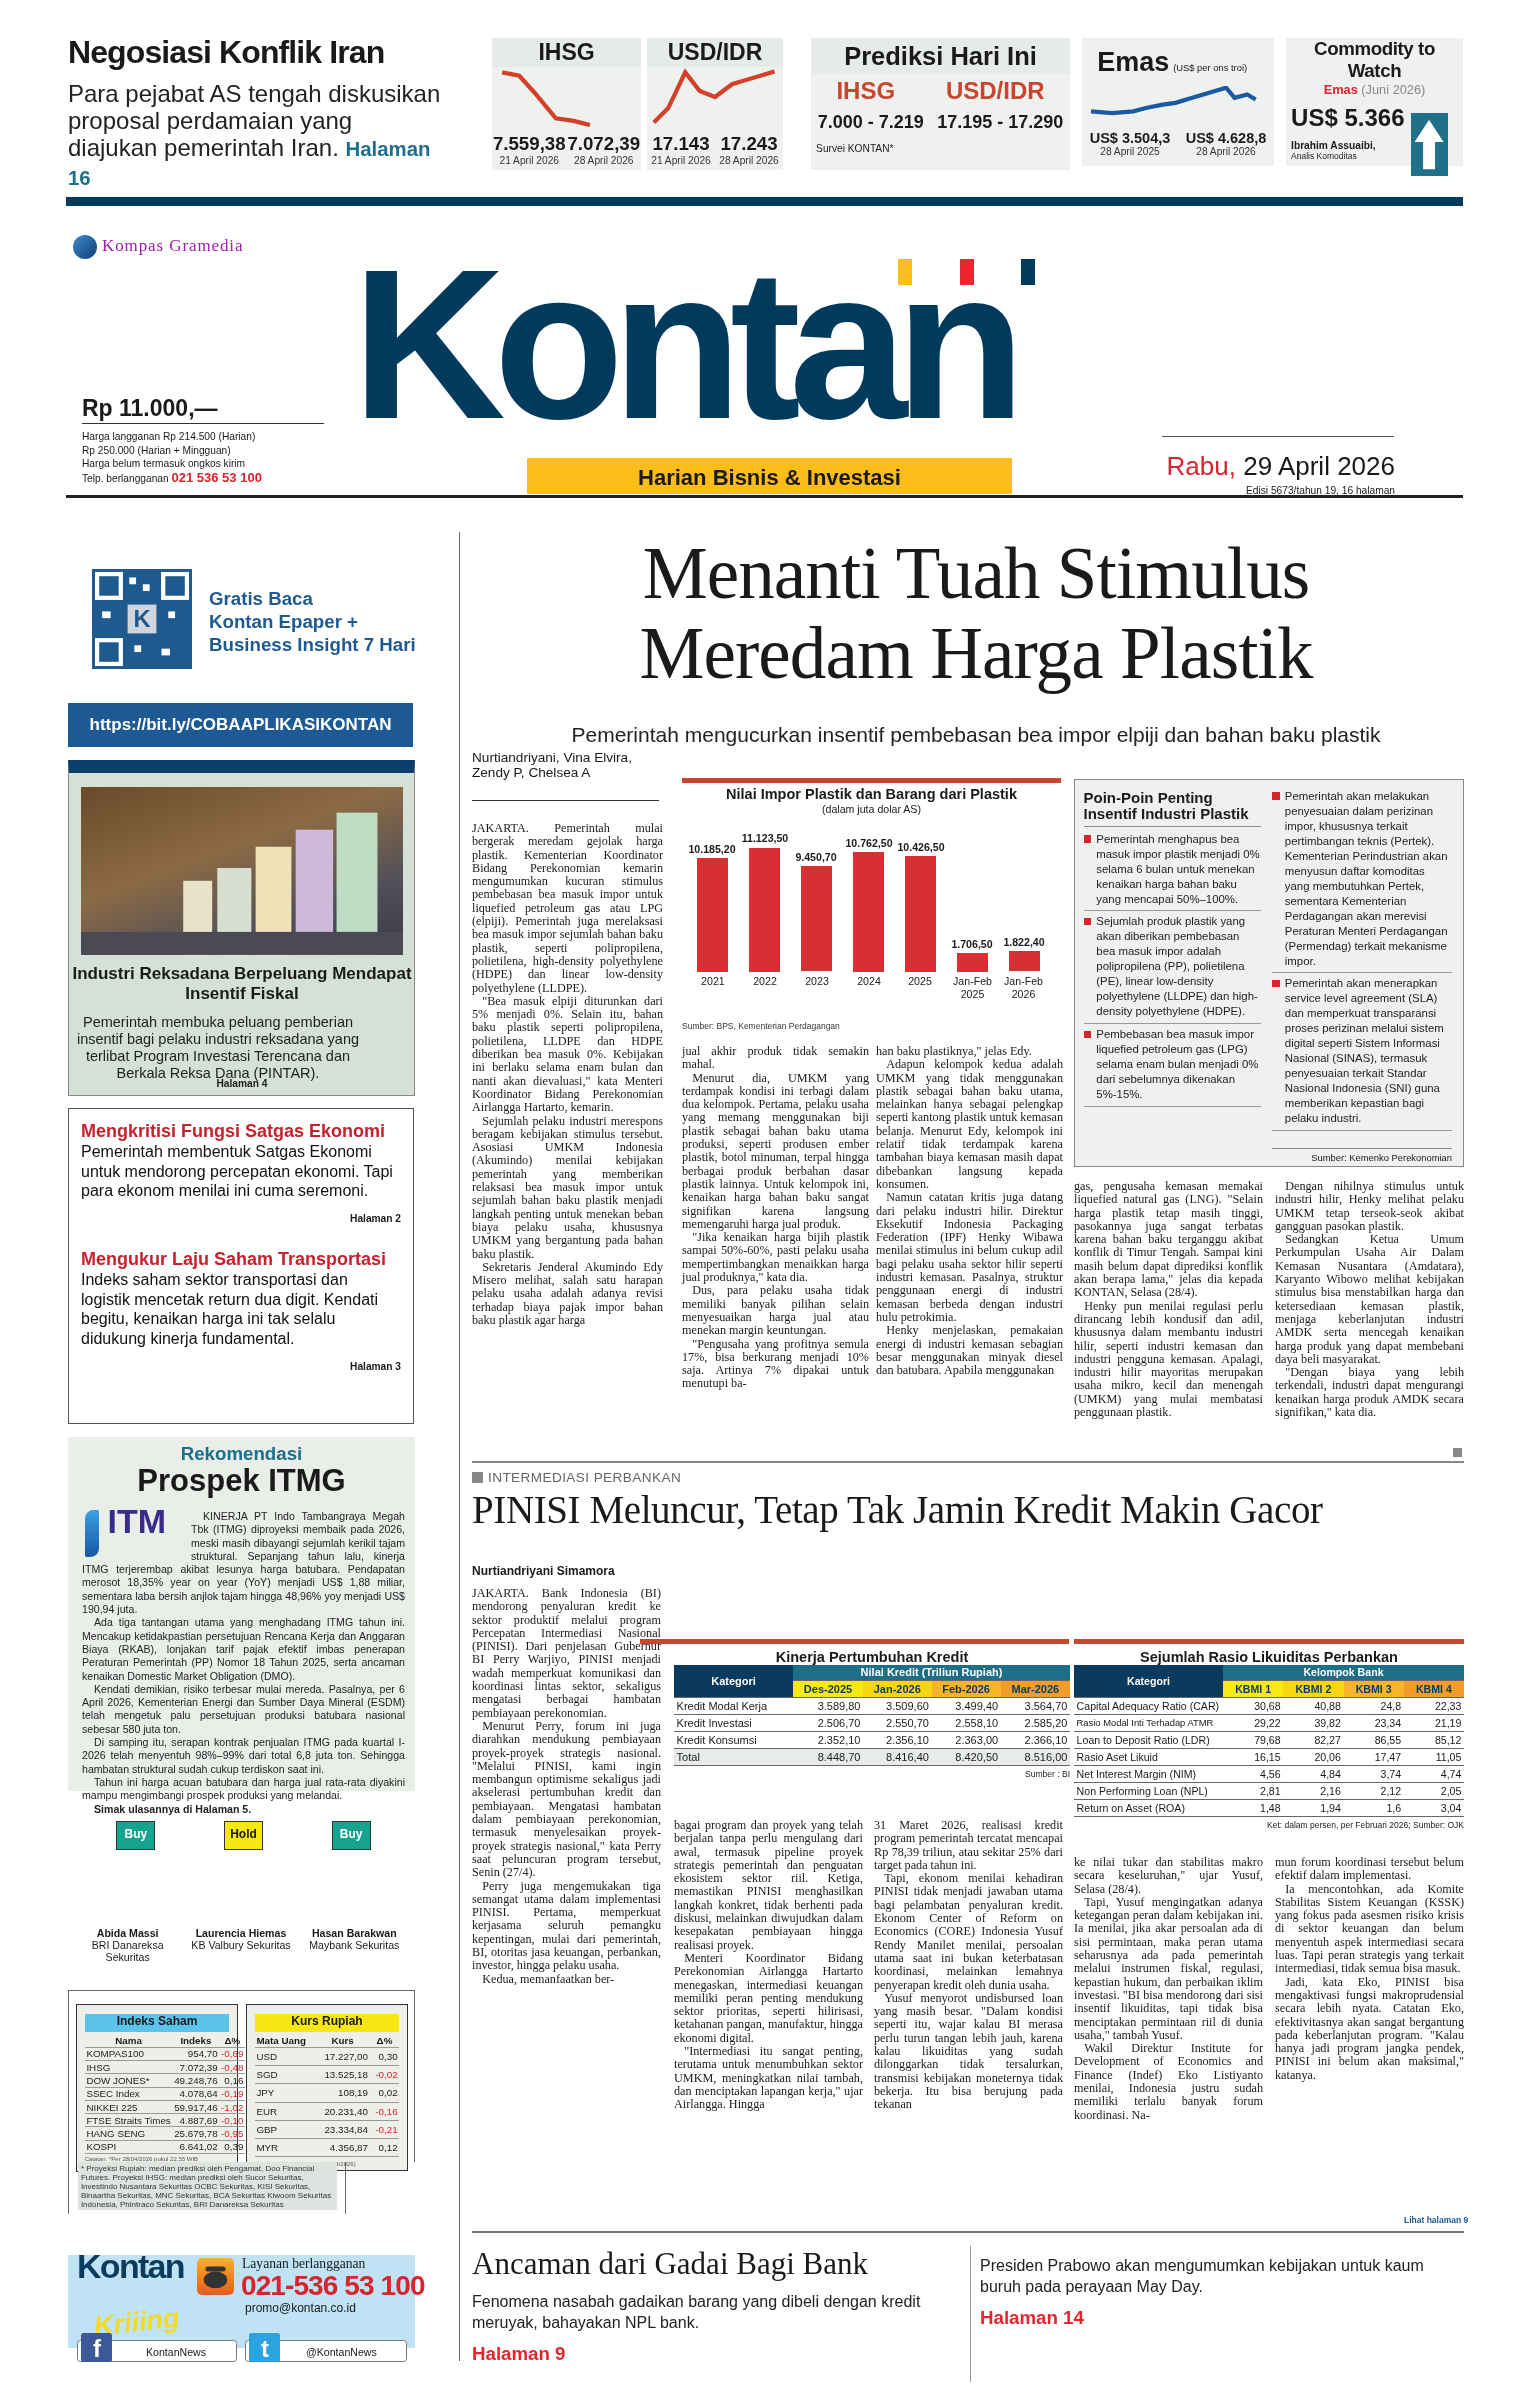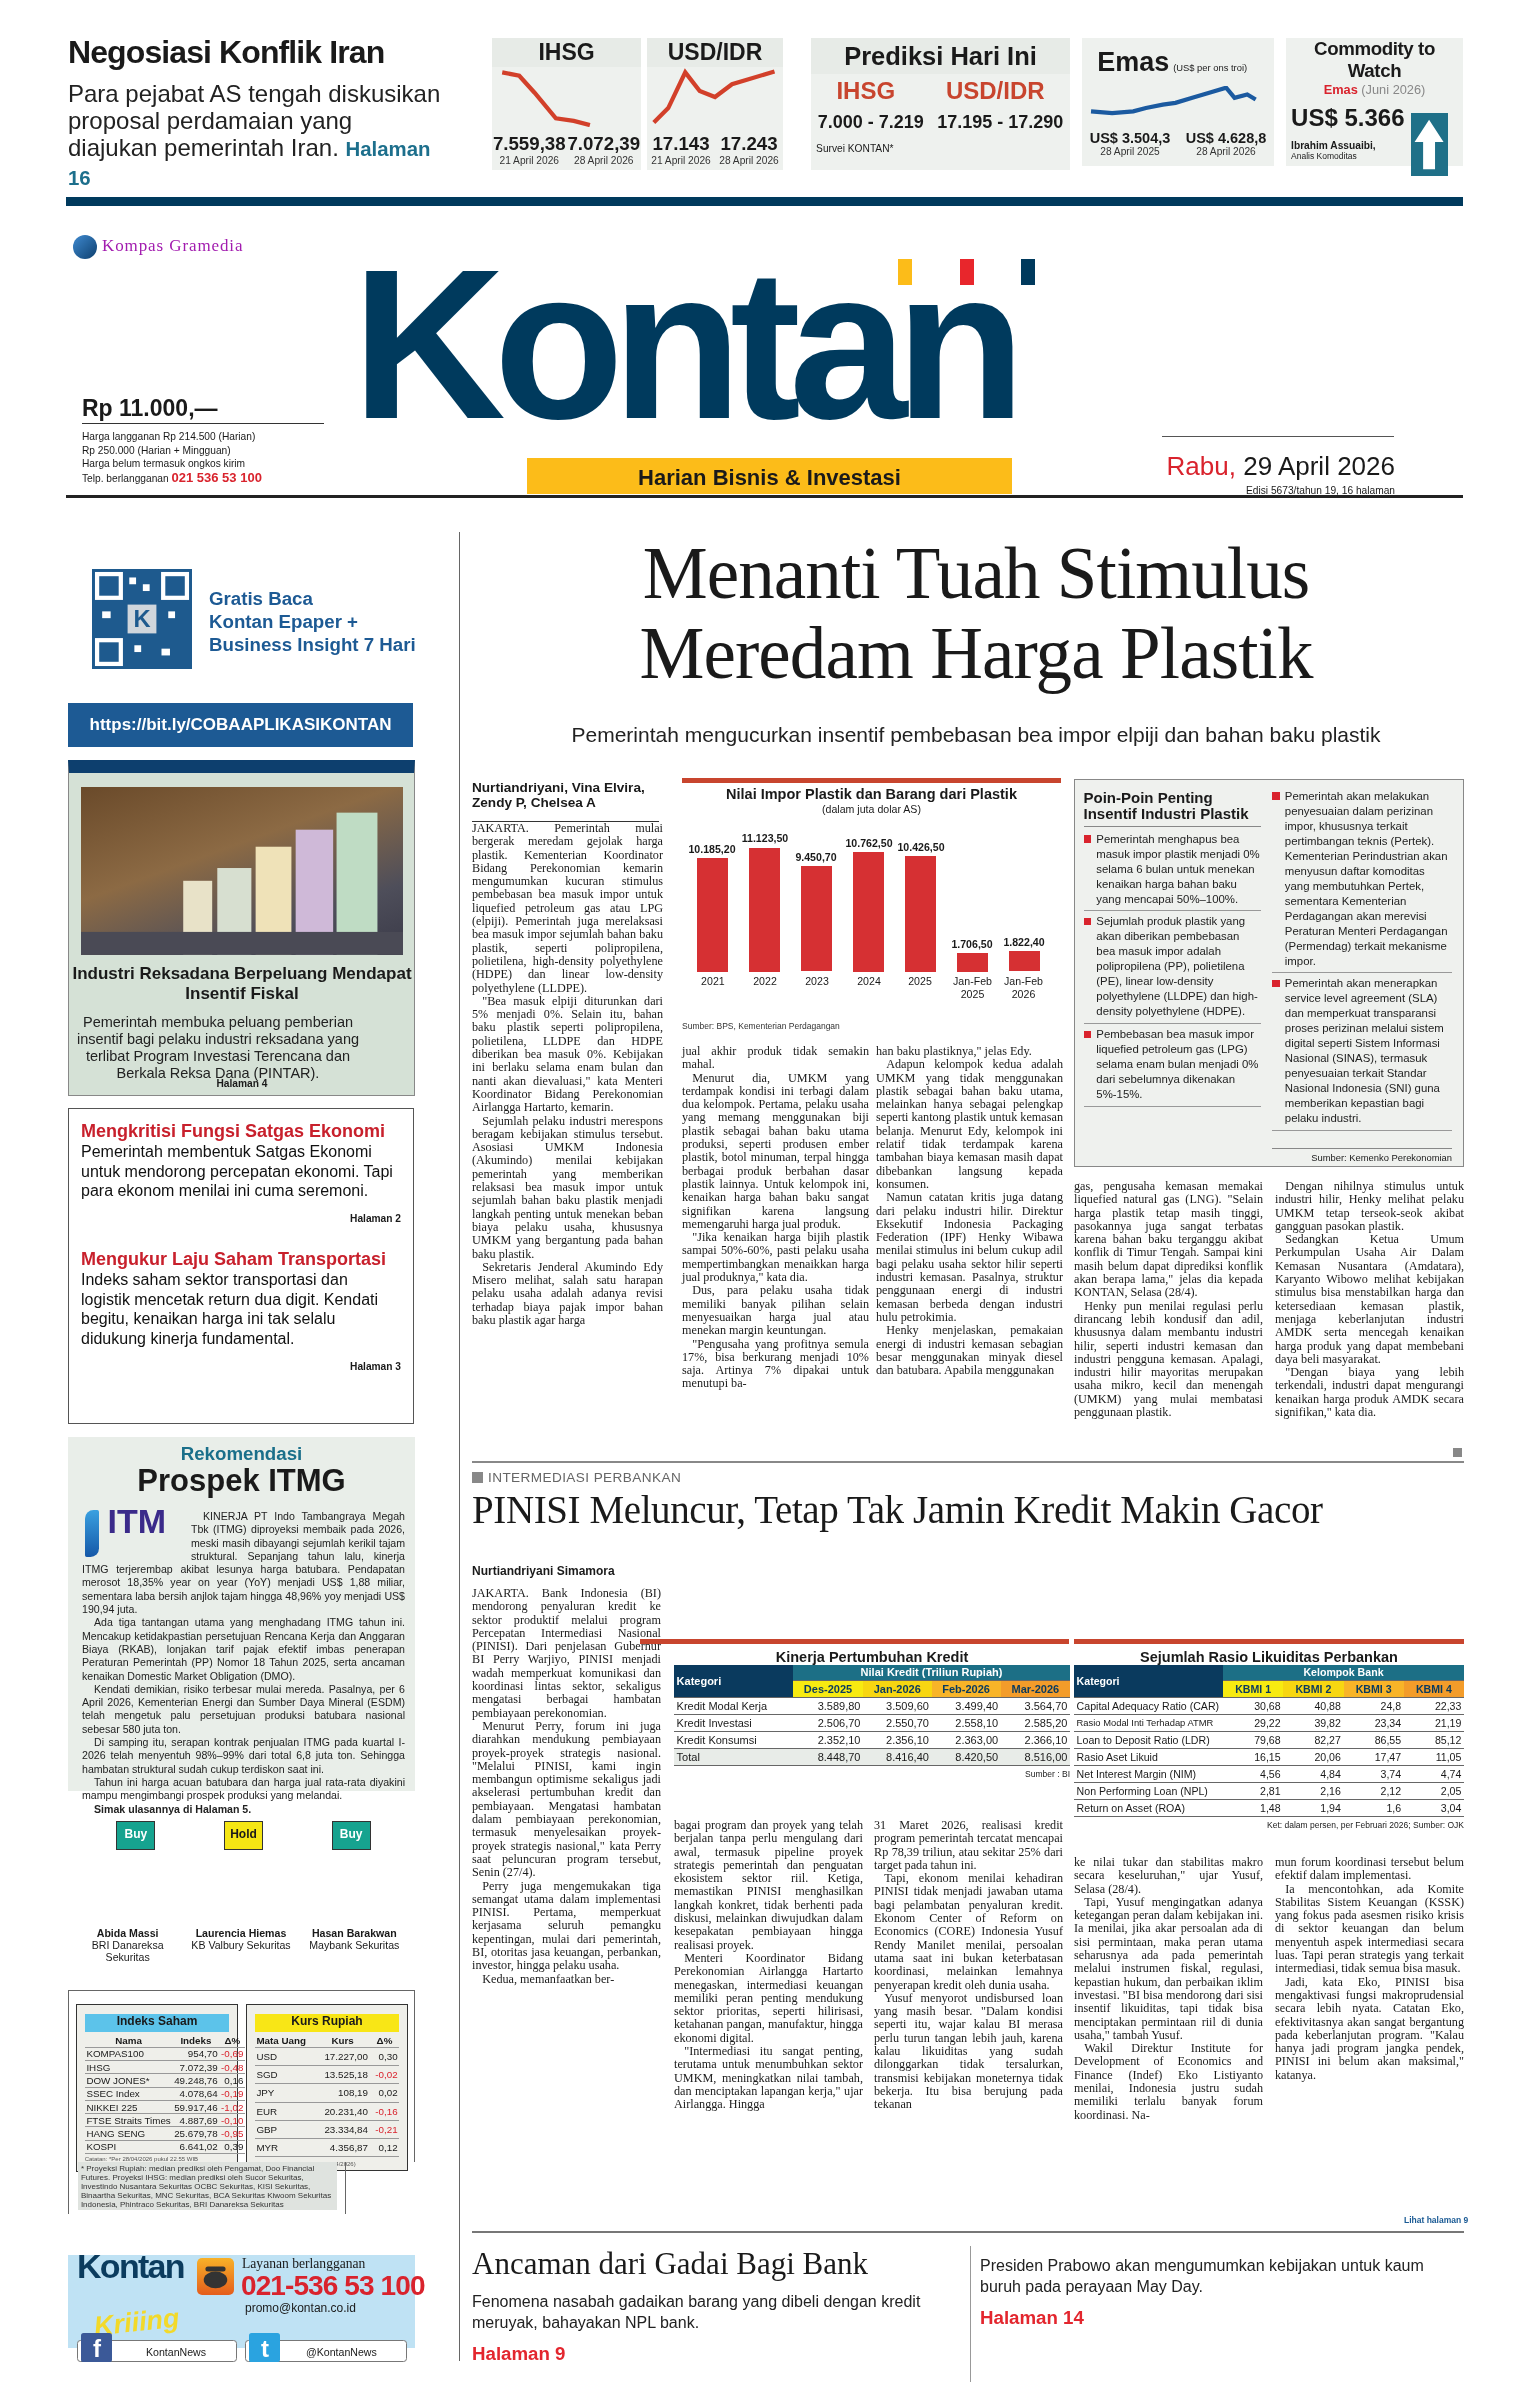--- a/index.html
+++ b/index.html
@@ -65,21 +65,21 @@
 .bigtel{left:241px;top:2270px;font-size:28px;font-weight:bold;color:#d9232d;letter-spacing:-0.9px}
 .promomail{left:245px;top:2301px;font-size:12px}
 .kriing{left:94px;top:2307px;color:#f2d92a;font-style:italic;font-weight:bold;font-size:27px;transform:rotate(-6deg)}
 .sbtn{top:2340px;height:22px;background:#fff;border:0.9px solid #777;border-radius:3.4px;font-size:10.6px;line-height:22px}
 .sicon{position:absolute;left:3.4px;top:-7.7px;width:31px;height:29px;border-radius:2.6px;color:#fff;font-weight:bold;font-size:24px;text-align:center;line-height:31px}
 
 .vdiv{left:459px;top:532px;width:0.9px;height:1829px;background:#666}
 
 .headline{left:521px;top:534px;width:910px;text-align:center;font-family:"Liberation Serif",serif;font-size:73px;line-height:80px;letter-spacing:-0.9px}
 .deck{left:521px;top:723px;width:910px;text-align:center;font-size:21px;color:#222}
-.byline{left:472px;top:780px;width:187px;font-weight:bold;font-size:13.6px;line-height:15.3px;border-bottom:0.9px solid #333;padding-bottom:10px}
+.byline{left:472px;top:750px;width:187px;font-weight:normal;font-size:13.6px;line-height:15.3px;border-bottom:0.9px solid #333;padding-bottom:19px}
 .col{font-family:"Liberation Serif",serif;font-size:12.2px;line-height:13.3px;text-align:justify;color:#1a1a1a}
 .col p{text-indent:10.2px}
 .col p.first{text-indent:0}
 .chart-bar-top{left:682px;top:778px;width:379px;height:5.1px;background:#c8452e}
 .chart-title{left:682px;top:786px;width:379px;text-align:center;font-weight:bold;font-size:14.5px}
 .chart-sub{left:682px;top:803px;width:379px;text-align:center;font-size:10.6px}
 .bar{position:absolute;background:#d63033}
 .blbl{position:absolute;font-weight:bold;font-size:10.6px;text-align:center;width:60px}
 .xlbl{position:absolute;font-size:10.6px;text-align:center;width:60px;line-height:12.8px}
 .src{font-size:8.5px;color:#333}
@@ -89,21 +89,21 @@
 .poin li{position:relative;padding-left:12.8px;font-size:11.4px;line-height:15px;color:#222;border-bottom:0.9px solid #999;padding-bottom:3.4px;margin-bottom:3.4px}
 .poin li::before{content:"";position:absolute;left:0;top:3.4px;width:7.7px;height:7.7px;background:#d9232d}
 .hr-mid{left:472px;top:1461px;width:992px;height:1.7px;background:#888}
 .kicker{left:472px;top:1470px;font-size:13.6px;color:#666;letter-spacing:0.4px}
 .kicker-sq{left:472px;top:1472px;width:11px;height:11px;background:#888}
 .h2{left:472px;top:1487px;font-family:"Liberation Serif",serif;font-size:39px;letter-spacing:-0.4px}
 .byline2{left:472px;top:1564px;font-weight:bold;font-size:12px}
 .tbl-wrap{position:absolute}
 .tbl-wrap table{border-collapse:collapse;font-size:11px;width:100%}
 .tbl-wrap td{border-bottom:0.9px solid #666;padding:0 2.6px;height:17px;white-space:nowrap}
-.th-navy{background:#0a3a5e;color:#fff;font-weight:bold;}
+.th-navy{background:#0a3a5e;color:#fff;font-weight:bold;text-align:center}
 .th-teal{background:#1c6f86;color:#fff;font-weight:bold;text-align:center;height:15.3px!important}
 .y1{background:#f7ea11;text-align:center;font-weight:bold;color:#0a3a5e}
 .y2{background:#f7d611;text-align:center;font-weight:bold;color:#0a3a5e}
 .y3{background:#f8b428;text-align:center;font-weight:bold;color:#0a3a5e}
 .y4{background:#f39c2a;text-align:center;font-weight:bold;color:#0a3a5e}
 .r{text-align:right}
 .tot td{background:#e8ece8}
 .tbl-title{font-weight:bold;font-size:14.5px;text-align:center}
 .redrule{position:absolute;height:5.1px;background:#c8452e}
 .hr-bot{left:472px;top:2231px;width:992px;height:1.7px;background:#777}

